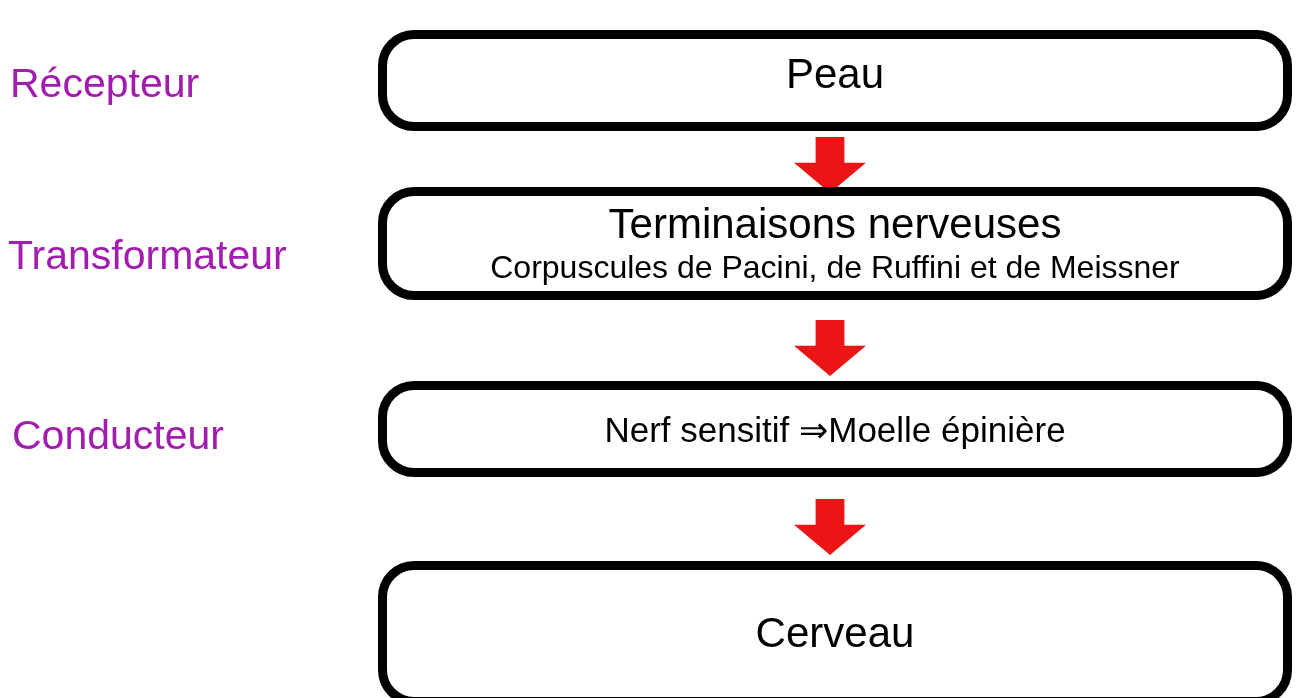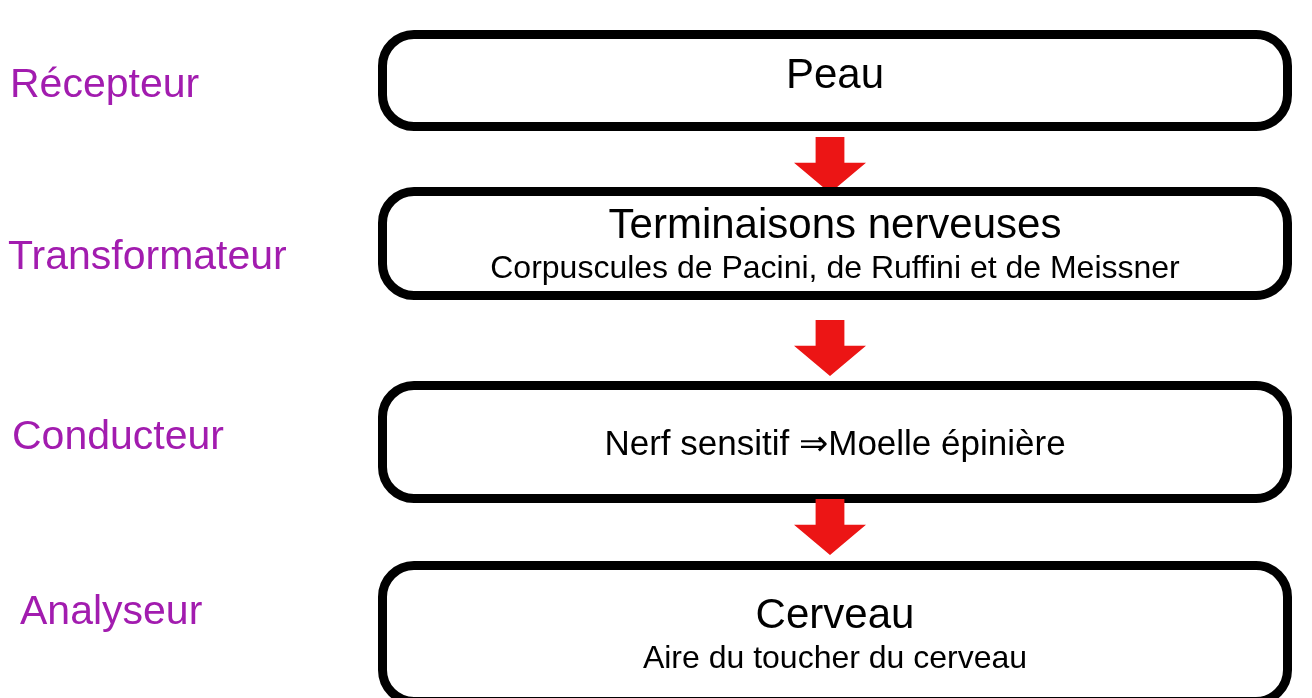--- a/index.html
+++ b/index.html
@@ -55,42 +55,41 @@
   .arrow-down {
     position: absolute;
     left: 794px;
     width: 72px;
     height: 56px;
     background: #ec1515;
     clip-path: polygon(30% 0, 70% 0, 70% 46%, 100% 46%, 50% 100%, 0 46%, 30% 46%);
   }
   #box-peau { top: 30px; height: 101px; padding-bottom: 12px; }
   #box-terminaisons { top: 187px; height: 113px; }
-  #box-conducteur { top: 381px; height: 122px; }
+  #box-conducteur { top: 381px; height: 96px; }
   #box-cerveau { top: 561px; height: 145px; }
   #arrow-1 { top: 137px; }
   #arrow-2 { top: 320px; }
   #arrow-3 { top: 499px; }
   #label-recepteur { left: 10px; top: 60px; }
   #label-transformateur { left: 8px; top: 232px; }
   #label-conducteur { left: 12px; top: 412px; }
   #label-analyseur { left: 20px; top: 587px; }
 </style>
 </head>
 <body>
 
 <div class="canvas">
 
   <div class="row-label" id="label-recepteur">Récepteur</div>
 
   <div class="row-label" id="label-conducteur">Conducteur</div>
 
   <div class="row-label" id="label-transformateur">Transformateur</div>
 
-  <div class="row-label" id="label-analyseur">Analyseur</div>
 
   <div class="flow-box" id="box-peau">
     <div class="box-title">Peau</div>
   </div>
 
   <div class="arrow-down" id="arrow-1"></div>
 
   <div class="flow-box" id="box-terminaisons">
     <div class="box-title">Terminaisons nerveuses</div>
     <div class="box-subtitle">Corpuscules de Pacini, de Ruffini et de Meissner</div>
@@ -99,16 +98,15 @@
   <div class="arrow-down" id="arrow-2"></div>
 
   <div class="flow-box" id="box-conducteur">
     <div class="box-line">Nerf sensitif ⇒Moelle épinière</div>
   </div>
 
   <div class="arrow-down" id="arrow-3"></div>
 
   <div class="flow-box" id="box-cerveau">
     <div class="box-title">Cerveau</div>
-    <div class="box-subtitle">Aire du toucher du cerveau</div>
   </div>
 
 </div>
 
 </body></html>

